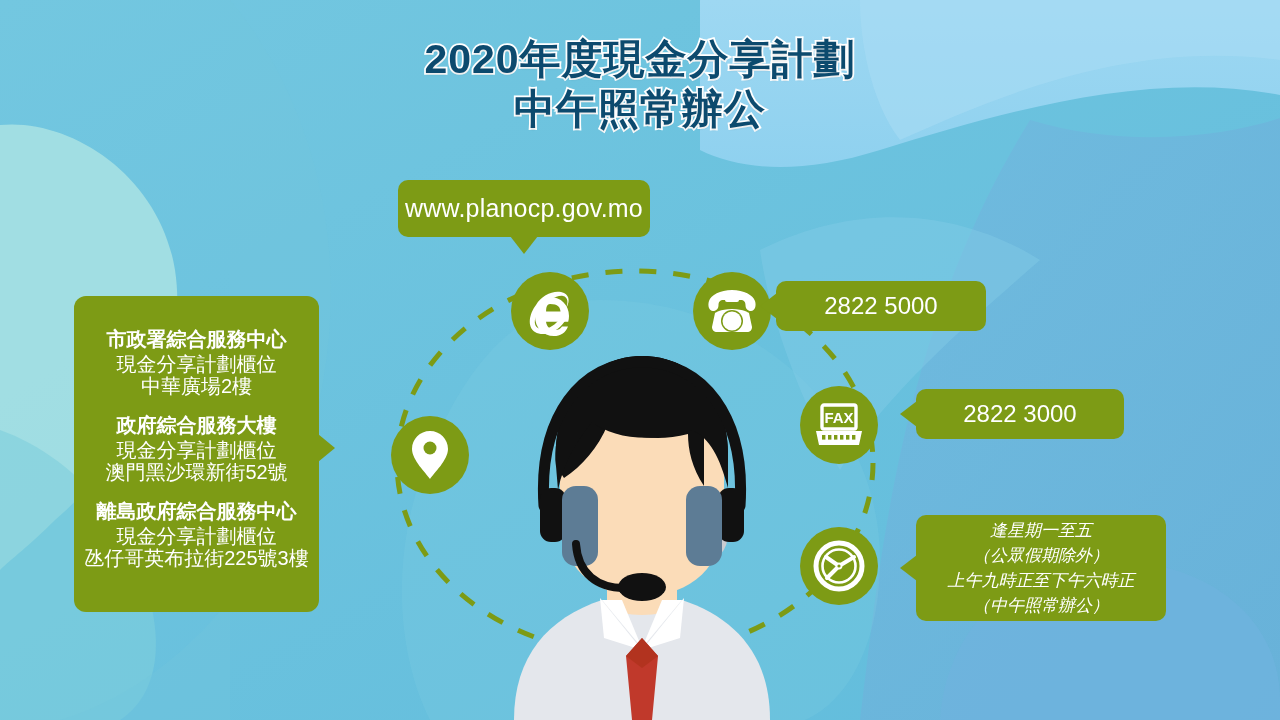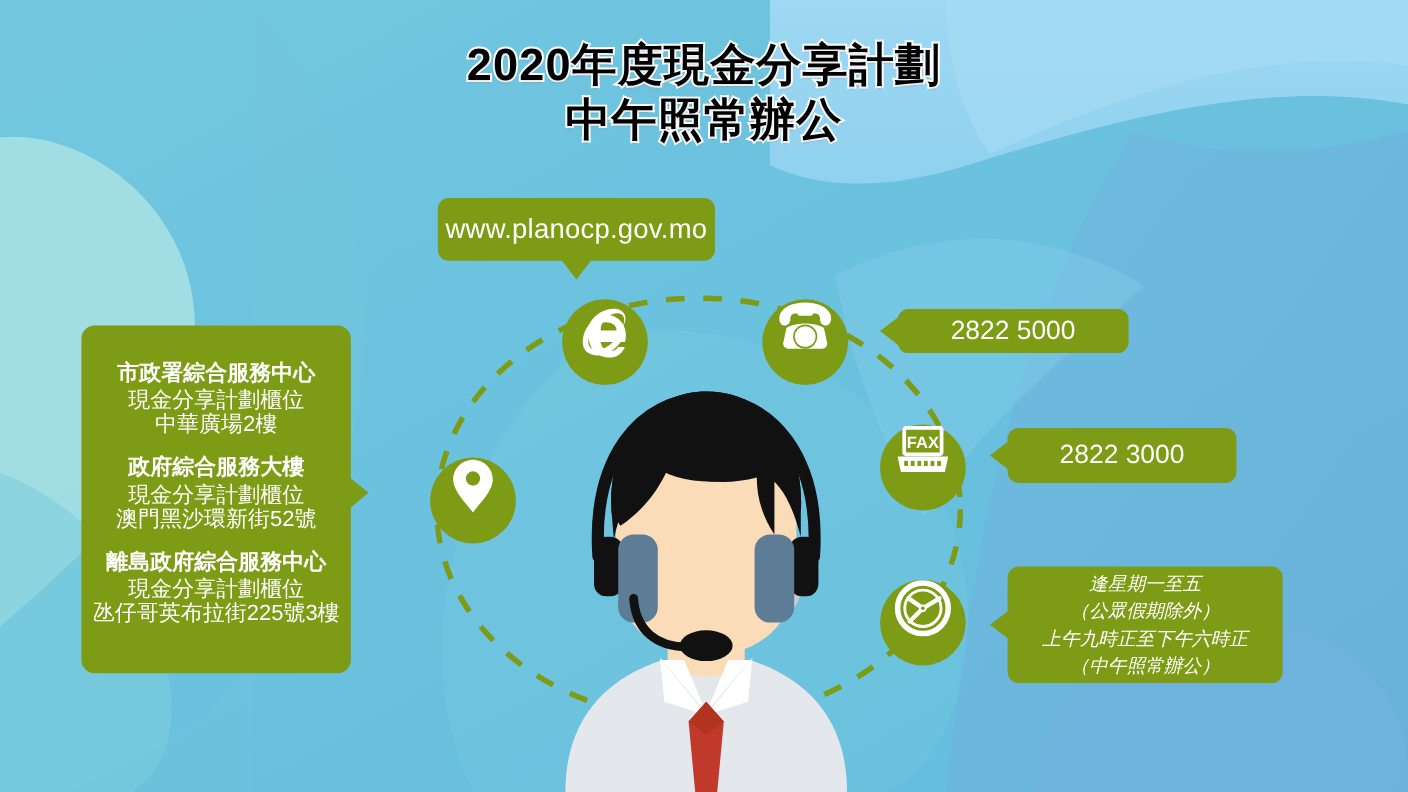--- a/index.html
+++ b/index.html
@@ -13,21 +13,21 @@
   }
   .bg-layer { position:absolute; inset:0; width:100%; height:100%; }
 
   
   #title-block {
     position:absolute; left:0; top:34px; width:1280px;
     text-align:center; z-index:40; pointer-events:none;
   }
   #title-block .tline {
     font-size:41px; font-weight:bold; letter-spacing:1px;
-    line-height:50px; color:#000000;
+    line-height:50px; color:#0c4a6e;
     -webkit-text-stroke:3.5px #ffffff;
     paint-order:stroke fill;
     text-shadow:0 2px 2px rgba(0,0,0,.08);
   }
 
   
   .callout {
     position:absolute; background:#7d9b15; border-radius:10px;
     color:#ffffff; z-index:30;
     display:flex; align-items:center; justify-content:center;
@@ -44,21 +44,21 @@
   }
   #url-box .tail {
     bottom:-17px; left:50%; margin-left:-14px;
     border-left:14px solid transparent;
     border-right:14px solid transparent;
     border-top:18px solid #7d9b15;
   }
 
   
   #phone-box {
-    left:816px; top:281px; width:210px; height:40px;
+    left:776px; top:281px; width:210px; height:50px;
     font-size:24px;
   }
   #phone-box .tail {
     left:-16px; top:50%; margin-top:-13px;
     border-top:13px solid transparent;
     border-bottom:13px solid transparent;
     border-right:17px solid #7d9b15;
   }
 
   
@@ -102,21 +102,21 @@
   .addr-group:last-child { margin-bottom:0; }
   .addr-title {
     font-size:20px; font-weight:bold; line-height:28px; white-space:nowrap;
   }
   .addr-line { font-size:20px; line-height:22px; white-space:nowrap; }
 
   
   .icon-node {
     position:absolute; width:78px; height:78px; border-radius:50%;
     background:#7d9b15; z-index:25;
-    display:flex; justify-content:center;
+    display:flex; align-items:center; justify-content:center;
   }
   .icon-node svg { display:block; }
 
   #node-web   { left:511px; top:272px; }
   #node-phone { left:693px; top:272px; }
   #node-fax   { left:800px; top:386px; }
   #node-clock { left:800px; top:527px; }
   #node-pin   { left:391px; top:416px; }
 
   

